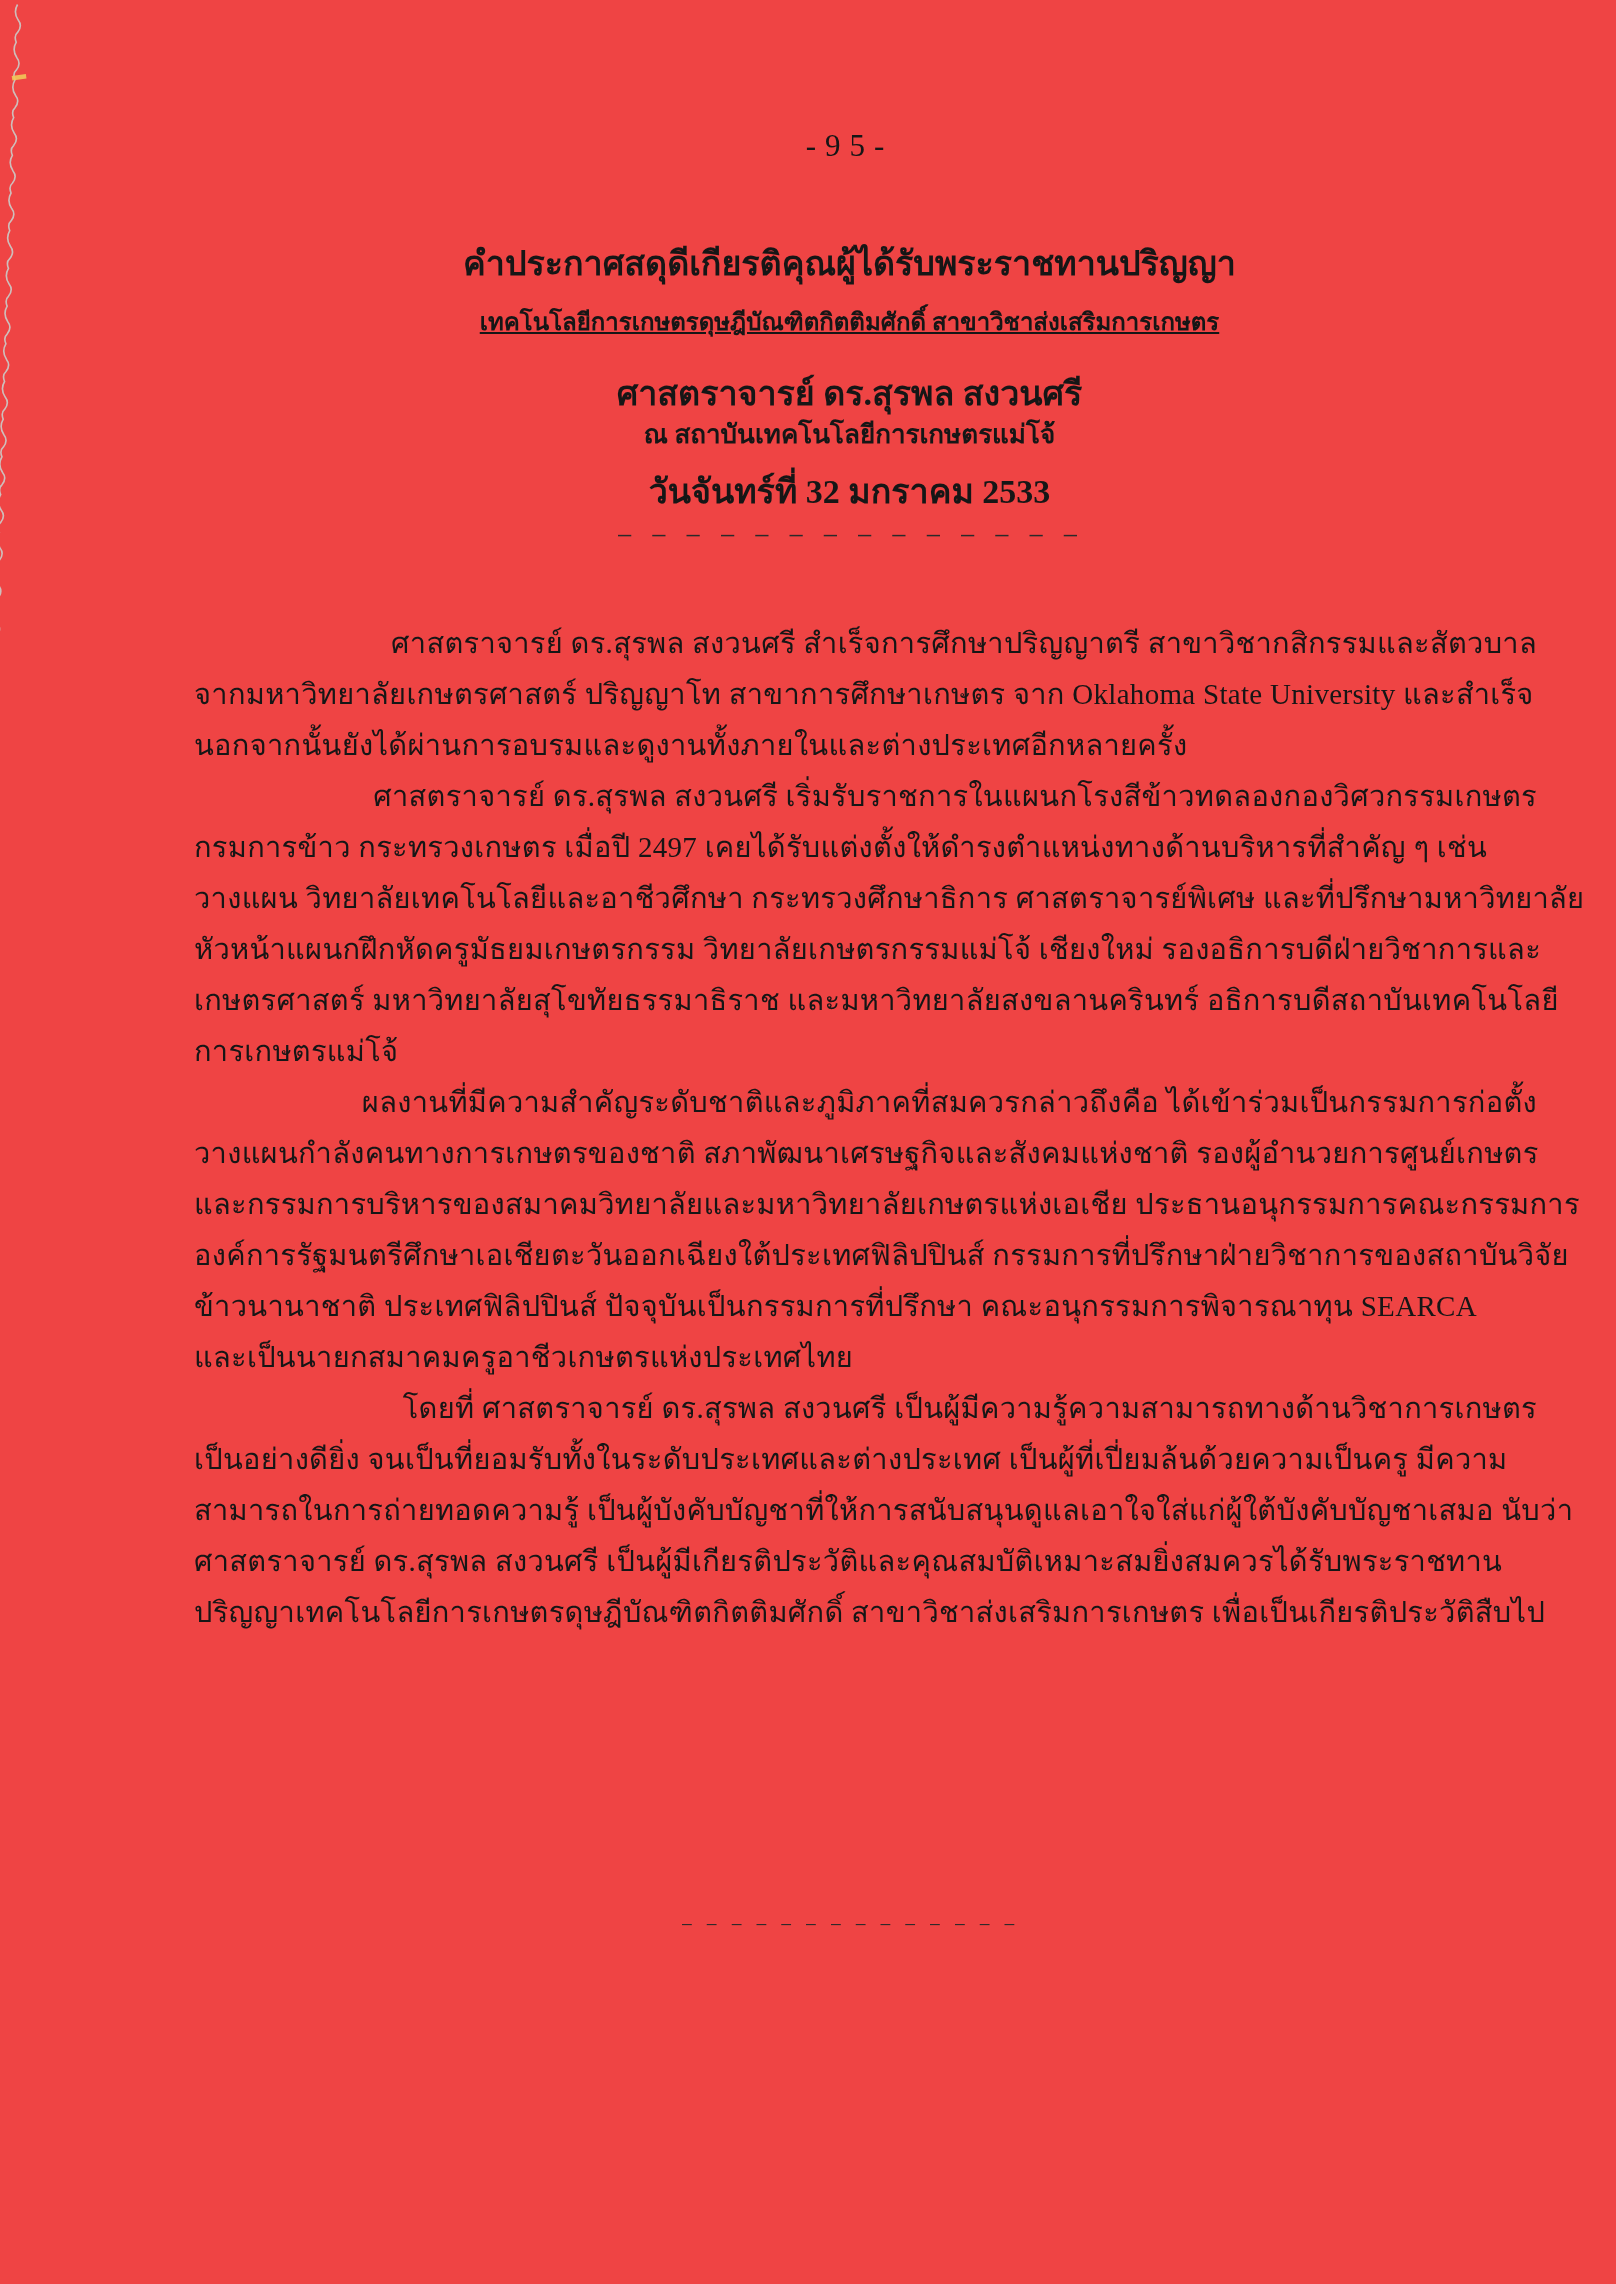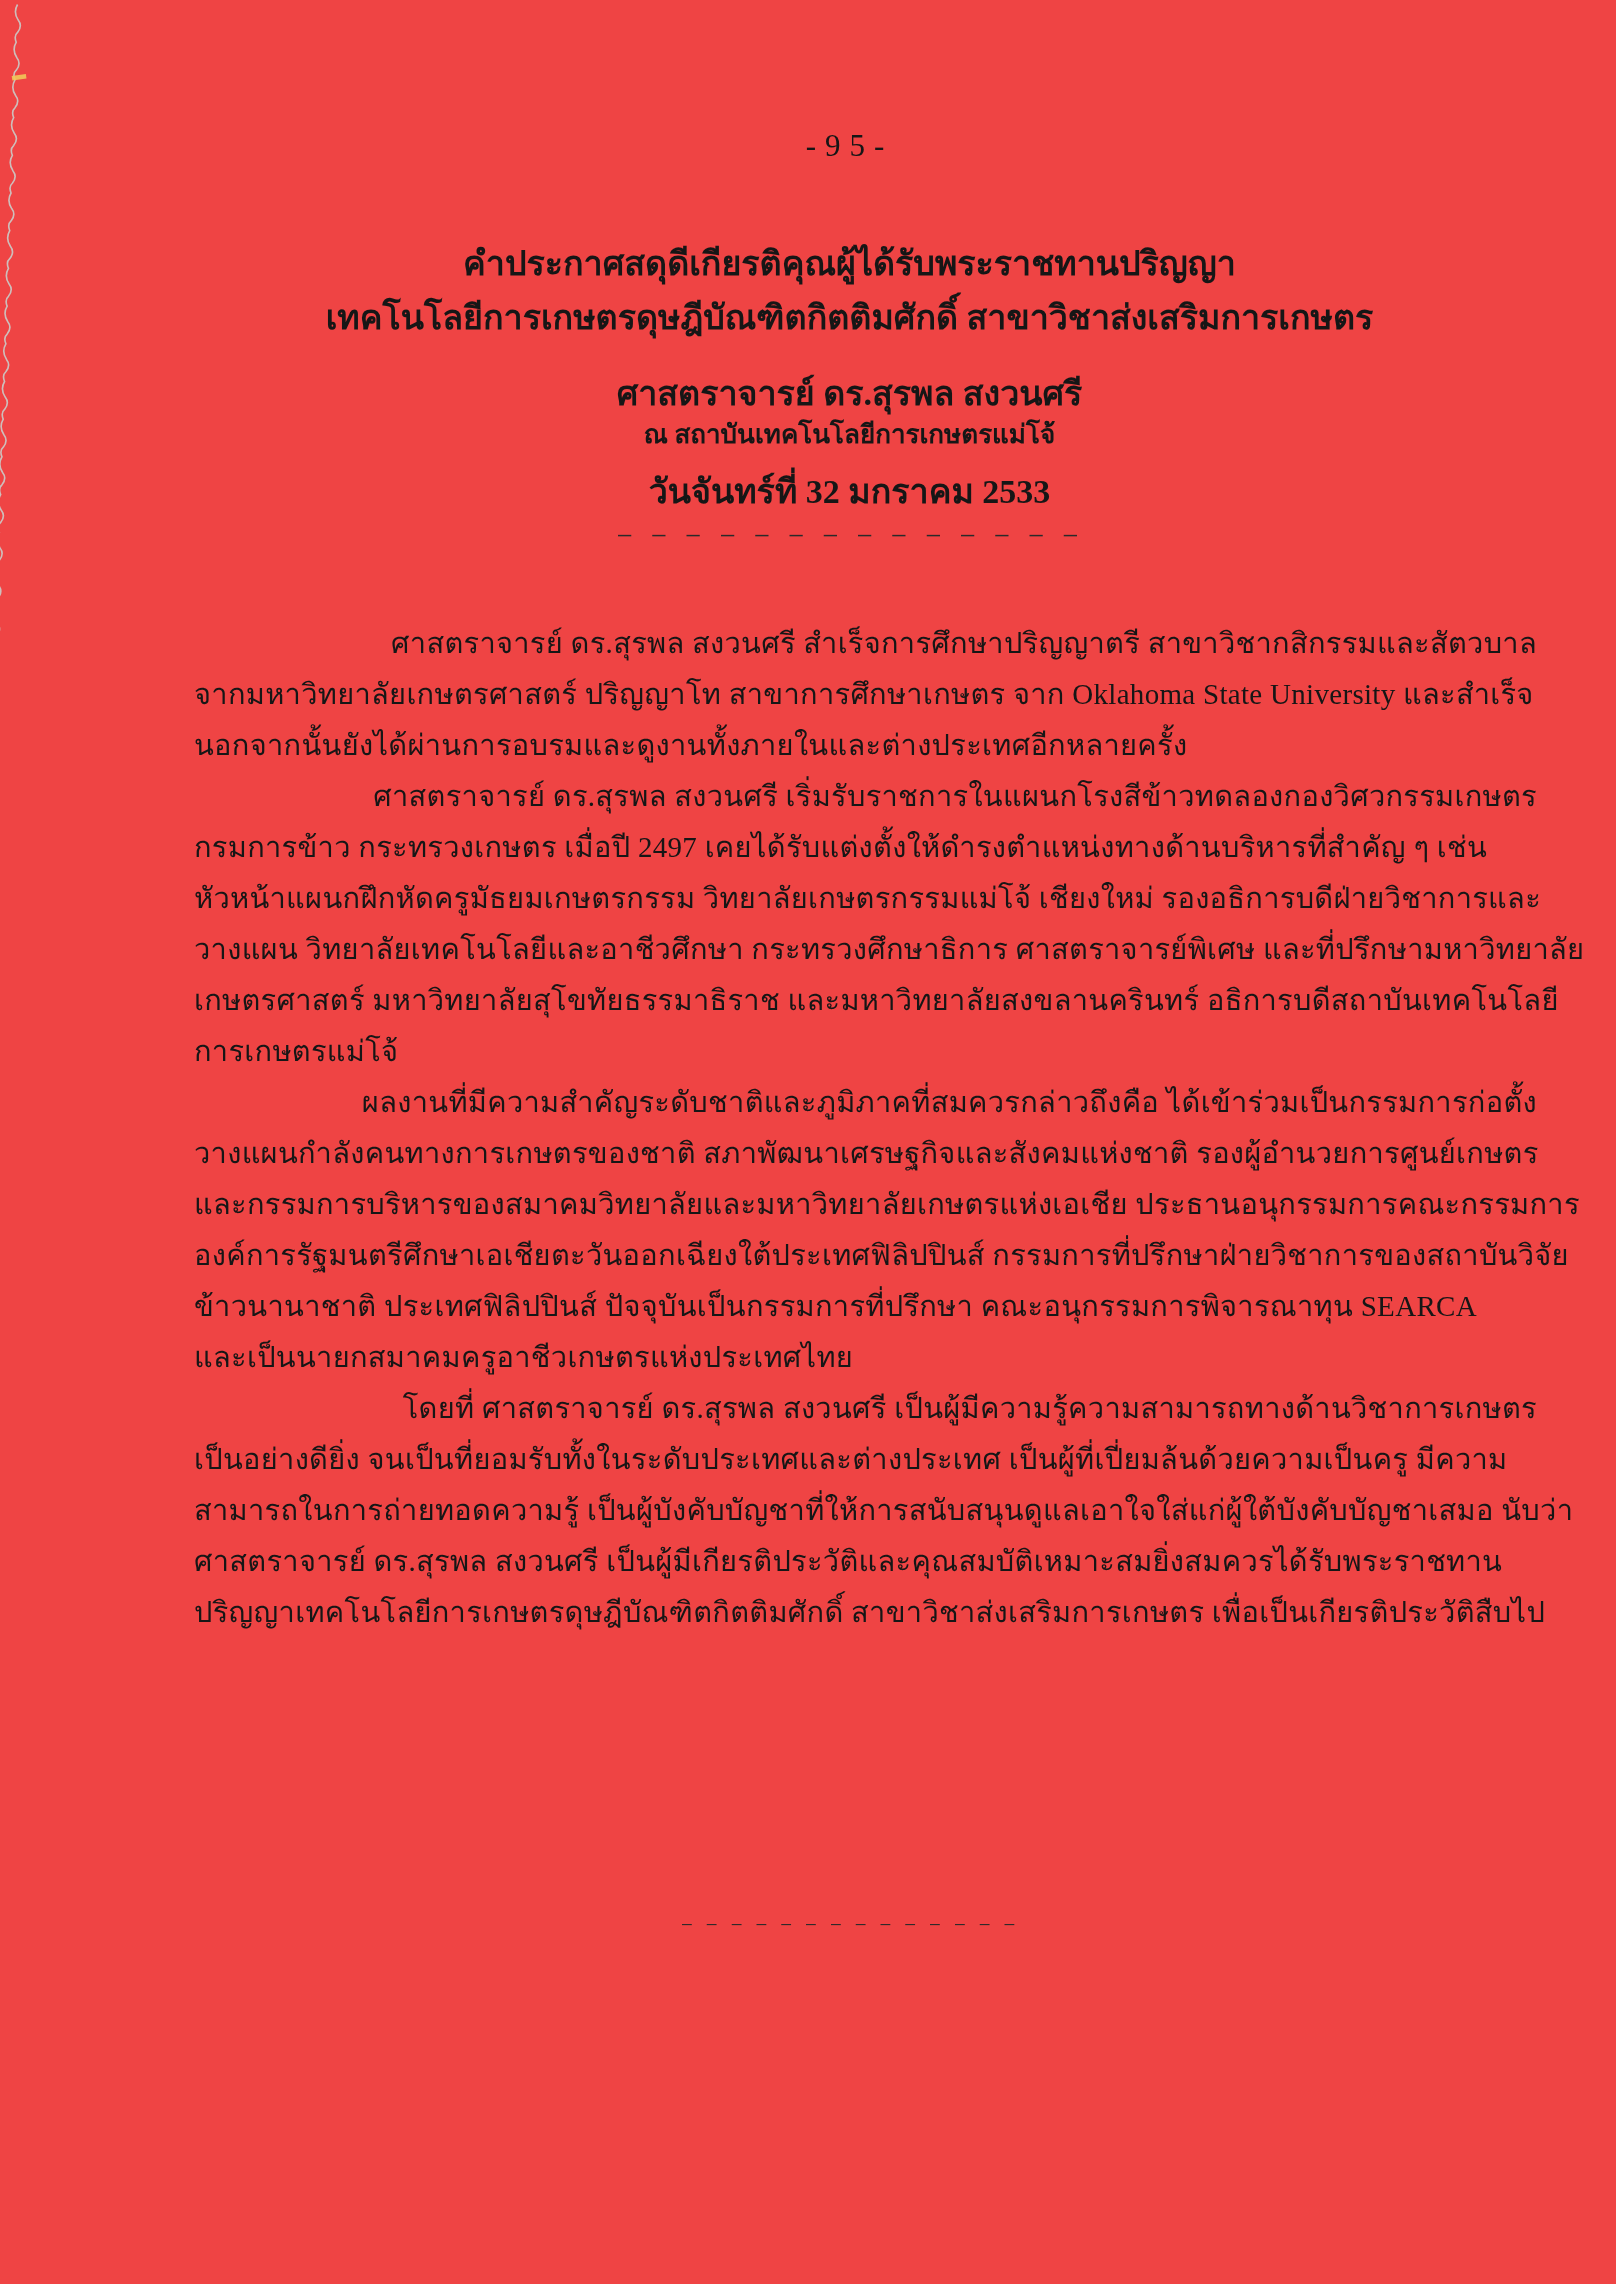--- a/index.html
+++ b/index.html
@@ -17,21 +17,21 @@
   
   .page-number{
     position:absolute;top:128px;left:194px;width:1311px;
     text-align:center;
     font-size:31px;letter-spacing:9px;
     font-family:"Liberation Serif","DejaVu Serif",serif;
   }
   
   .title-block{position:absolute;left:194px;width:1311px;text-align:center;font-weight:bold;}
   .t1{top:236px;font-size:34px;}
-  .t2{top:290px;font-size:34px;}
+  .t2{top:302px;font-size:24px;text-decoration:underline;}
   .t3{top:366px;font-size:34px;}
   .t4{top:413px;font-size:26px;}
   .t5{top:464px;font-size:34px;}
   .title-line{white-space:nowrap;text-align:center;}
   
   .sep{
     position:absolute;left:194px;width:1311px;text-align:center;
     font-family:"DejaVu Sans Mono","Liberation Mono",monospace;
     color:#2a2a2a;white-space:nowrap;
   }
@@ -68,22 +68,22 @@
 
   <div class="sep sep-top">— — — — — — — — — — — — — —</div>
 
   <div class="body-block">
     <span class="line first">ศาสตราจารย์ ดร.สุรพล   สงวนศรี สำเร็จการศึกษาปริญญาตรี สาขาวิชากสิกรรมและสัตวบาล</span>
     <span class="line">จากมหาวิทยาลัยเกษตรศาสตร์ ปริญญาโท สาขาการศึกษาเกษตร จาก Oklahoma State University และสำเร็จ</span>
     <span class="line">นอกจากนั้นยังได้ผ่านการอบรมและดูงานทั้งภายในและต่างประเทศอีกหลายครั้ง</span>
 
     <span class="line first">ศาสตราจารย์ ดร.สุรพล   สงวนศรี เริ่มรับราชการในแผนกโรงสีข้าวทดลองกองวิศวกรรมเกษตร</span>
     <span class="line">กรมการข้าว กระทรวงเกษตร เมื่อปี 2497 เคยได้รับแต่งตั้งให้ดำรงตำแหน่งทางด้านบริหารที่สำคัญ ๆ เช่น</span>
+    <span class="line">วางแผน วิทยาลัยเทคโนโลยีและอาชีวศึกษา กระทรวงศึกษาธิการ ศาสตราจารย์พิเศษ และที่ปรึกษามหาวิทยาลัย</span>
     <span class="line">หัวหน้าแผนกฝึกหัดครูมัธยมเกษตรกรรม วิทยาลัยเกษตรกรรมแม่โจ้ เชียงใหม่ รองอธิการบดีฝ่ายวิชาการและ</span>
-    <span class="line">วางแผน วิทยาลัยเทคโนโลยีและอาชีวศึกษา กระทรวงศึกษาธิการ ศาสตราจารย์พิเศษ และที่ปรึกษามหาวิทยาลัย</span>
     <span class="line">เกษตรศาสตร์ มหาวิทยาลัยสุโขทัยธรรมาธิราช และมหาวิทยาลัยสงขลานครินทร์ อธิการบดีสถาบันเทคโนโลยี</span>
     <span class="line">การเกษตรแม่โจ้</span>
 
     <span class="line first">ผลงานที่มีความสำคัญระดับชาติและภูมิภาคที่สมควรกล่าวถึงคือ  ได้เข้าร่วมเป็นกรรมการก่อตั้ง</span>
     <span class="line">วางแผนกำลังคนทางการเกษตรของชาติ สภาพัฒนาเศรษฐกิจและสังคมแห่งชาติ รองผู้อำนวยการศูนย์เกษตร</span>
     <span class="line">และกรรมการบริหารของสมาคมวิทยาลัยและมหาวิทยาลัยเกษตรแห่งเอเชีย ประธานอนุกรรมการคณะกรรมการ</span>
     <span class="line">องค์การรัฐมนตรีศึกษาเอเชียตะวันออกเฉียงใต้ประเทศฟิลิปปินส์ กรรมการที่ปรึกษาฝ่ายวิชาการของสถาบันวิจัย</span>
     <span class="line">ข้าวนานาชาติ ประเทศฟิลิปปินส์ ปัจจุบันเป็นกรรมการที่ปรึกษา คณะอนุกรรมการพิจารณาทุน SEARCA</span>
     <span class="line">และเป็นนายกสมาคมครูอาชีวเกษตรแห่งประเทศไทย</span>
 

